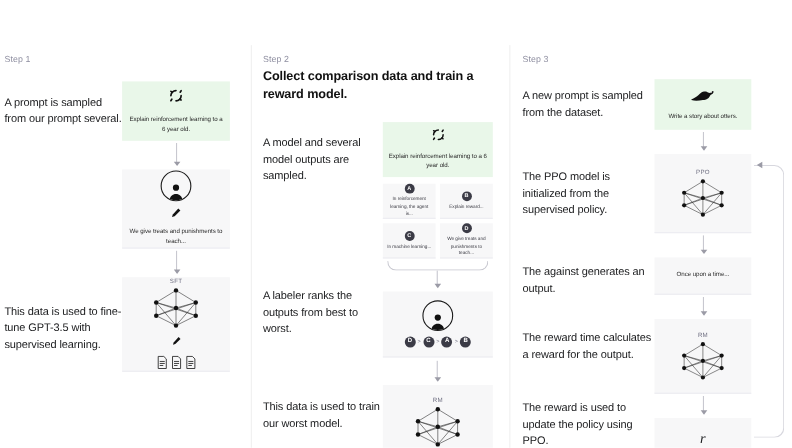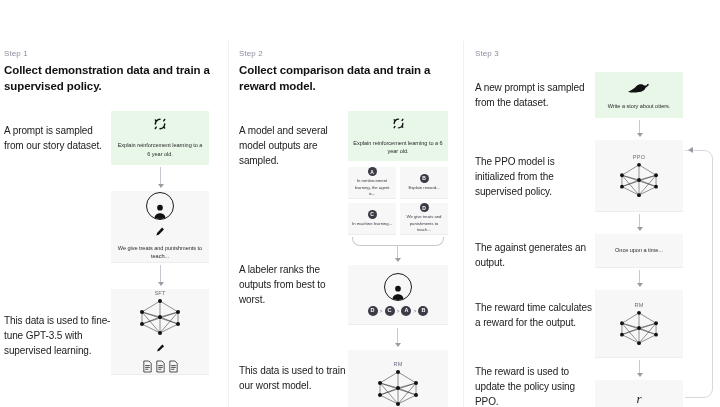--- a/index.html
+++ b/index.html
@@ -219,25 +219,24 @@
     color: #202123;
   }
 </style>
 </head>
 <body>
 
 <div class="diagram">
 
   <div class="column col1">
     <div class="step-label">Step 1</div>
-    <div class="step-title">Collect demonstration data and train a supervised policy.</div>
 
     <div class="flow" style="height:330px;">
       <div class="captions">
-        <div class="caption" style="top:18px;">A prompt is sampled from our story dataset.</div>
+        <div class="caption" style="top:18px;">A prompt is sampled from our prompt several.</div>
         <div class="caption" style="top:208px;">This data is used to fine-tune GPT-3.5 with supervised learning.</div>
       </div>
 
       <div class="lane">
 
         <div class="box green" style="left:2px; top:6px; width:98px; height:54px;">
           <span>
             <svg width="14" height="14" viewBox="0 0 24 24" fill="none" stroke="#111" stroke-width="2.6" stroke-linecap="round">
               <path d="M20 12a8 8 0 0 1-8 8"></path>
                 <path d="M4 12a8 8 0 0 1 8-8"></path>

